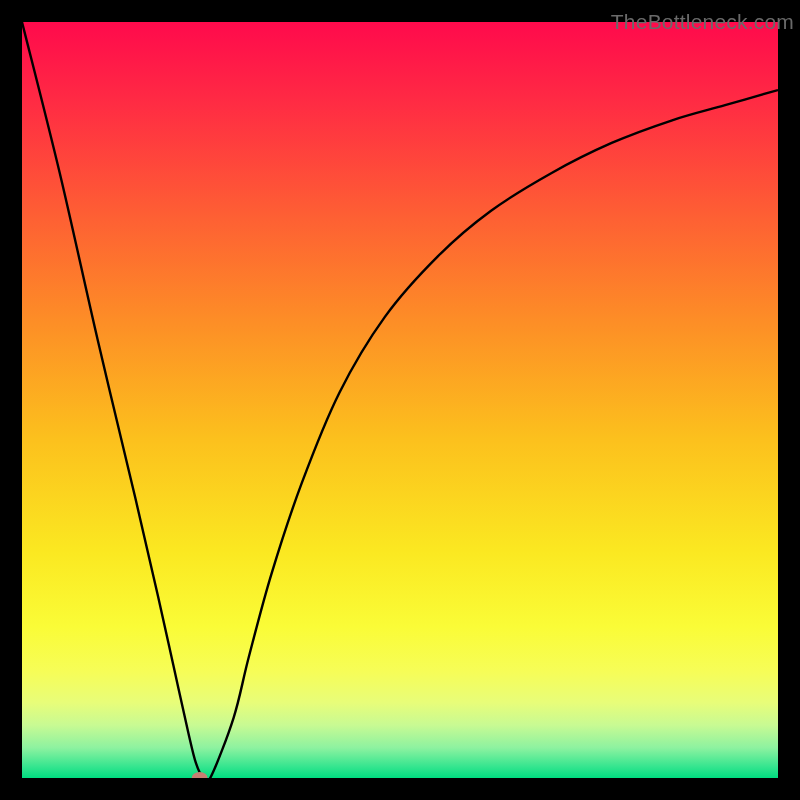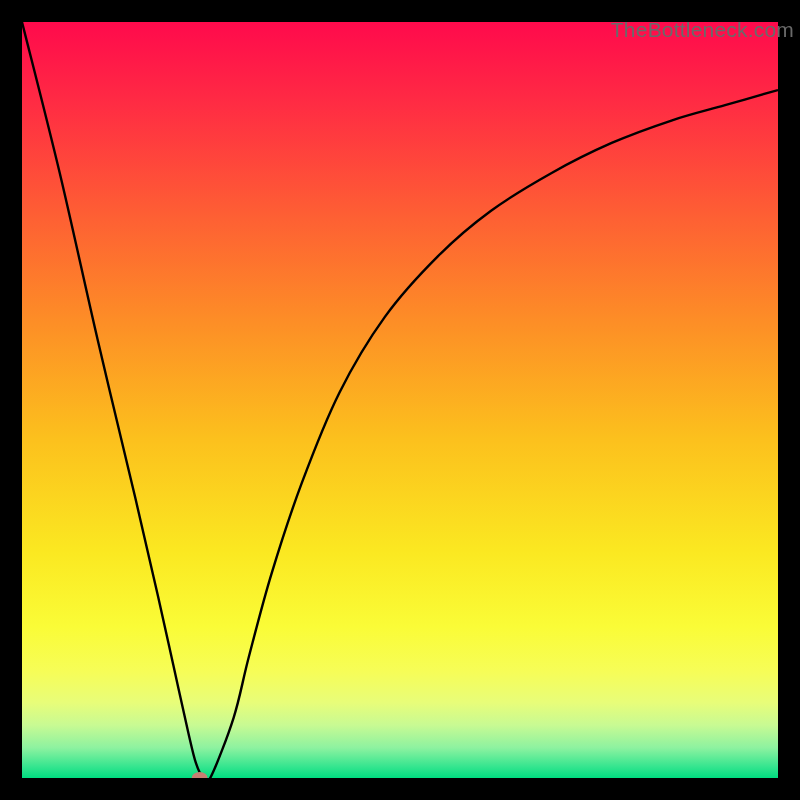--- a/index.html
+++ b/index.html
@@ -14,21 +14,21 @@
   .frame {
     position: absolute;
     left: 22px;
     top: 22px;
     width: 756px;
     height: 756px;
     background: #000;
   }
   .watermark {
     position: absolute;
-    top: 18px;
+    top: 10px;
     right: 6px;
     color: #6a6a6a;
     font-size: 21px;
     font-weight: 400;
     letter-spacing: 0.2px;
     font-family: Arial, Helvetica, sans-serif;
   }
   svg {
     display: block;
   }

